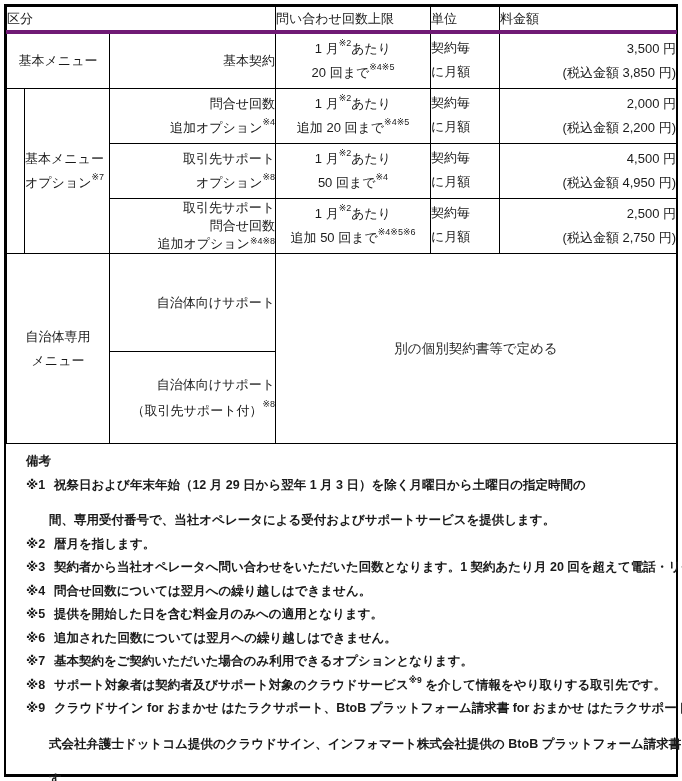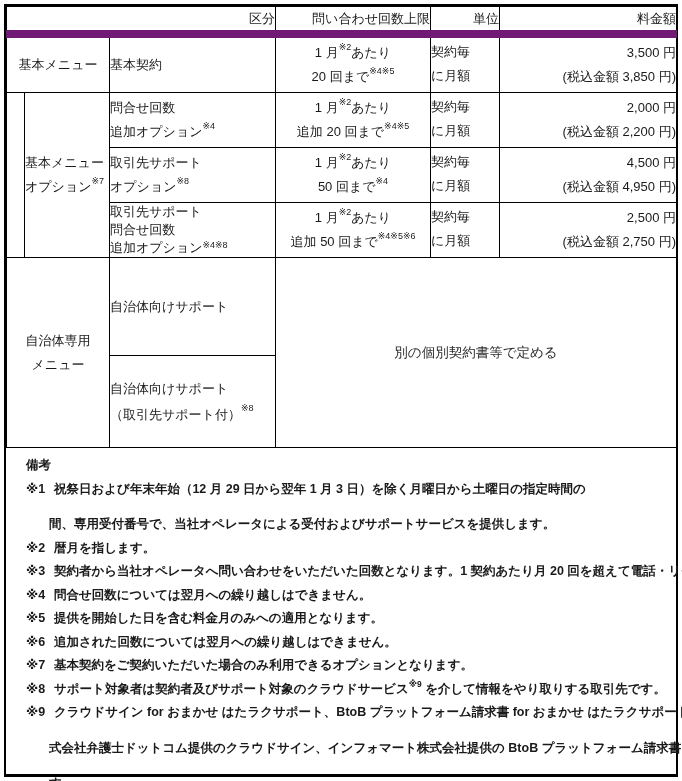--- a/index.html
+++ b/index.html
@@ -14,29 +14,29 @@
     background:#fff;
   }
   table.price-table{
     border-collapse:collapse;table-layout:fixed;width:100%;
     font-size:13px;
   }
   .price-table td,.price-table th{
     border:1px solid #000;padding:0;vertical-align:middle;
     font-weight:normal;overflow:hidden;
   }
-  tr.hdr th{height:23px;text-align:right;border-bottom:8px solid #701a75;line-height:23px;}
+  tr.hdr th{height:23px;text-align:left;border-bottom:4px solid #701a75;line-height:23px;}
   tr.r1 td,tr.r2 td,tr.r3 td,tr.r4 td{height:54px;}
   tr.r5 td{height:97px;}
   tr.r6 td{height:91px;}
   .line{line-height:24px;white-space:nowrap;}
   sup{font-size:9px;vertical-align:top;line-height:1;position:relative;top:2px;}
   .c-group{text-align:center;}
   .c-optgroup{text-align:left;padding-left:6px;}
-  .c-name{text-align:left;padding-left:6px;}
+  .c-name{text-align:right;padding-left:6px;}
   .c-name.lh18 .line{line-height:18px;}
   .c-name.lh26 .line{line-height:26px;}
   .c-limit{text-align:center;}
   .c-unit{text-align:left;padding-left:5px;font-family:Liberation Mono, monospace;}
   .c-fee{text-align:right;padding-right:8px;}
   .c-merged{
     text-align:center;
     font-family:Liberation Sans, sans-serif;
     font-size:13.5px;color:#2b2b2b;
   }

